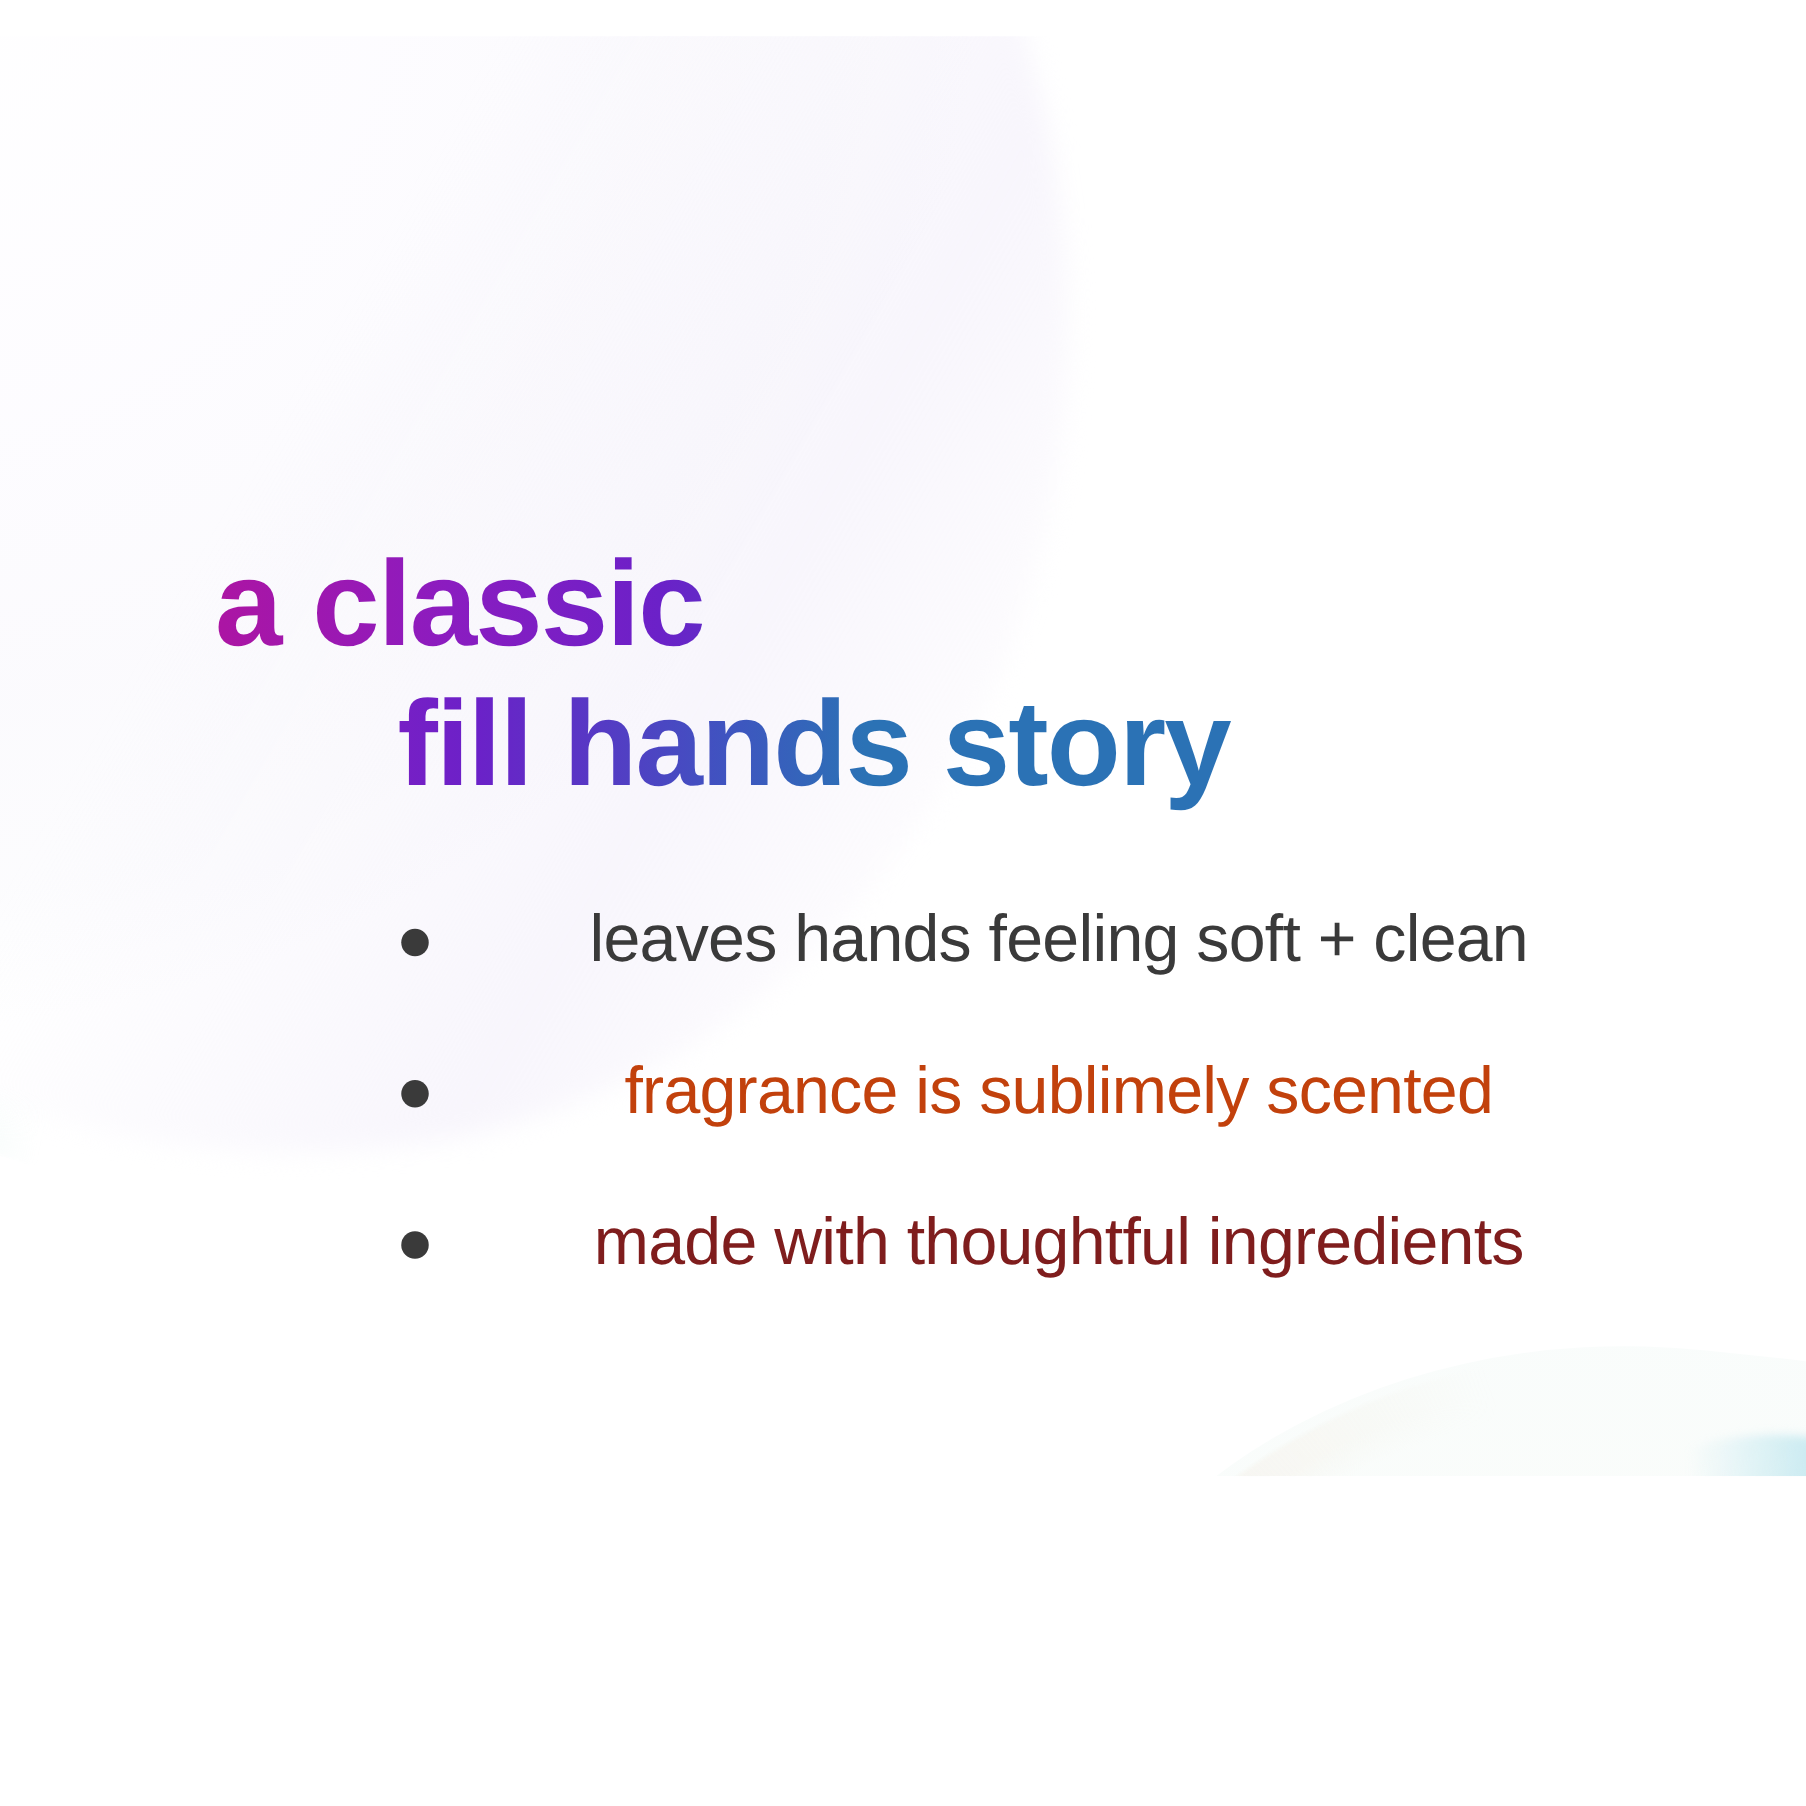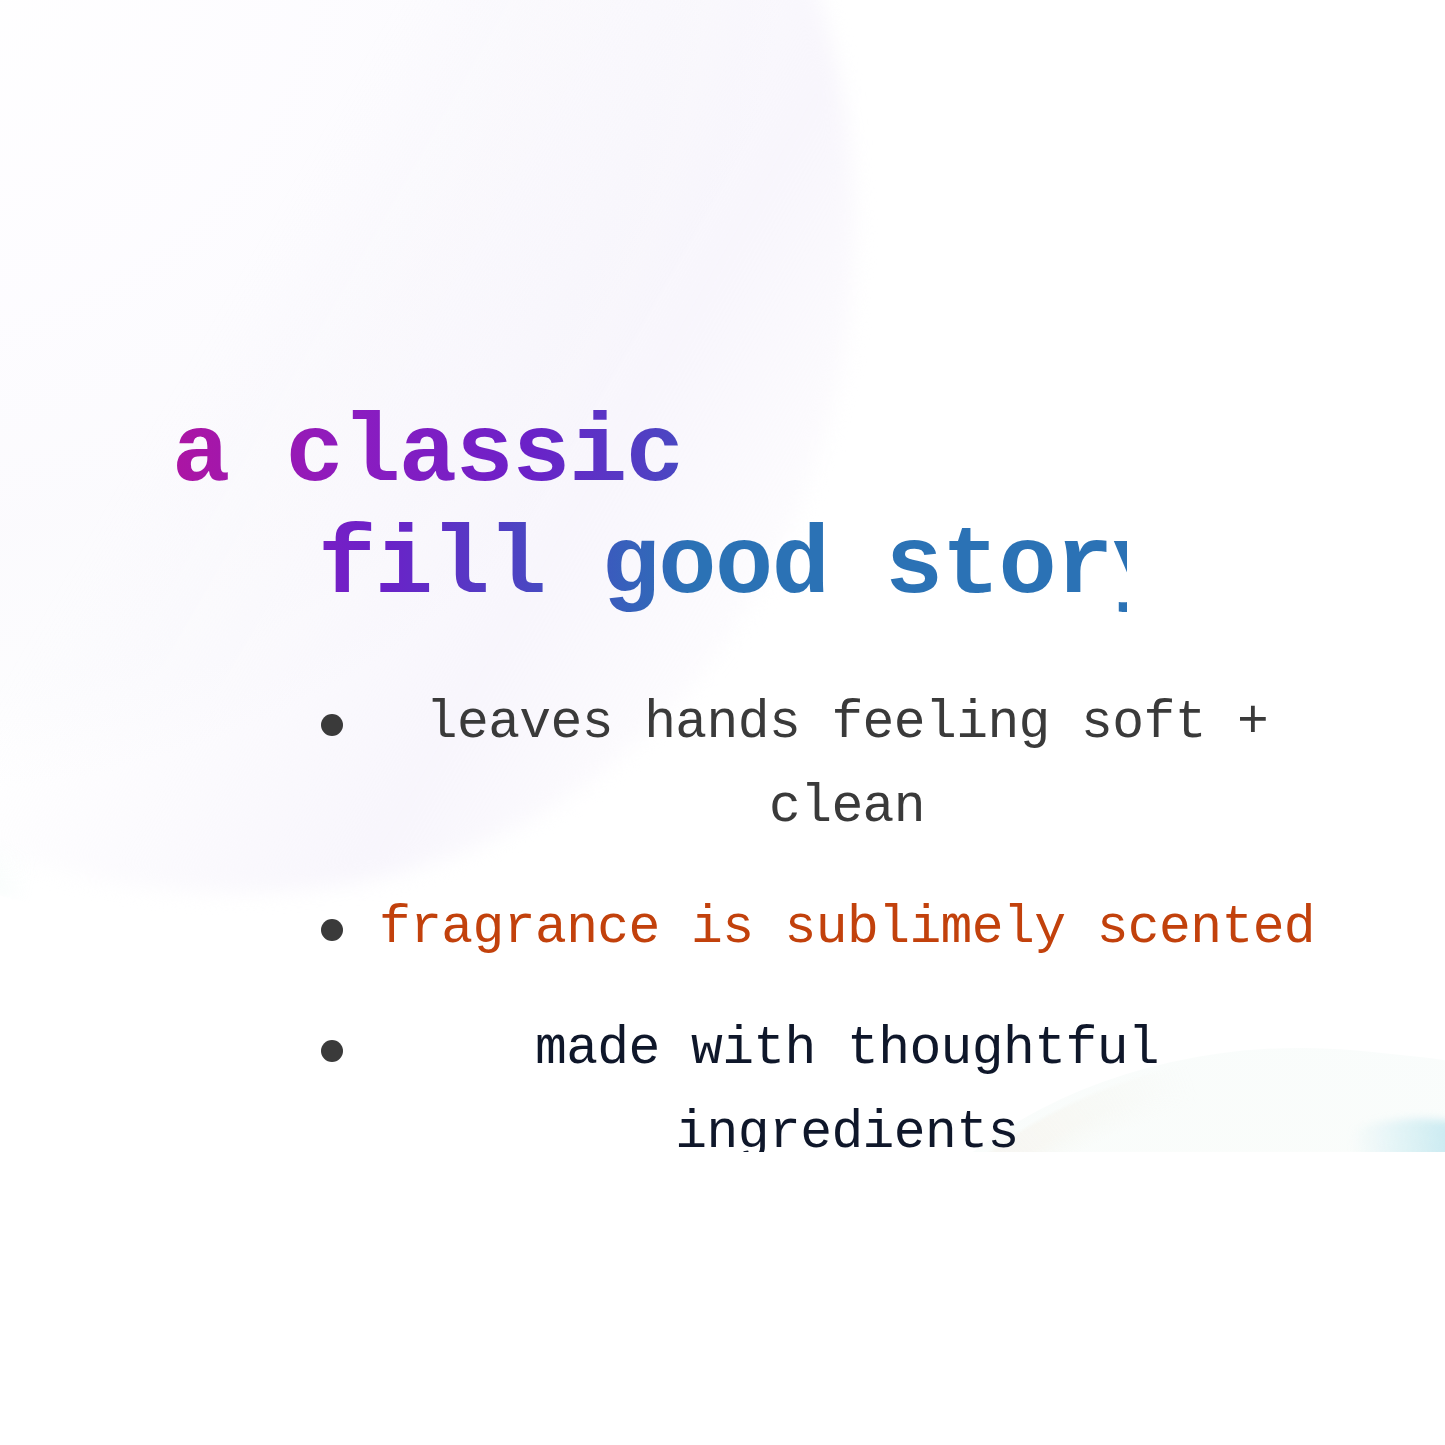--- a/index.html
+++ b/index.html
@@ -8,21 +8,22 @@
     padding: 0;
     background: #ffffff;
   }
 
   #canvas {
     position: relative;
     width: 1445px;
     height: 1152px;
     background: #ffffff;
     overflow: hidden;
-    font-family: Liberation Mono, monospace;
+    font-family: Liberation Sans, sans-serif;
+    margin-top: 29px;
     -webkit-font-smoothing: antialiased;
   }
 
   
   .bubble-layer {
     position: absolute;
     inset: 0;
     overflow: hidden;
     pointer-events: none;
   }
@@ -248,32 +249,32 @@
     <div class="bubble-tl-rim"></div>
     <div class="bubble-br"></div>
     <div class="bubble-br-rim"></div>
     <div class="bubble-br-streak"></div>
   </div>
 
   <div class="content">
 
     <h1 class="headline">
       <span class="hl-line hl-line-1" style="background-position: -172px 0px;">a classic</span>
-      <span class="hl-line hl-line-2" style="background-position: -318px 0px;">fill good story</span>
+      <span class="hl-line hl-line-2" style="background-position: -318px 0px;">fill hands story</span>
     </h1>
 
     <ul class="feature-list">
       <li class="feature-item" style="color: rgb(58, 58, 58);">
         <span class="feature-dot" style="background: rgb(58, 58, 58);"></span>
         <span class="feature-text">leaves hands feeling soft + clean</span>
       </li>
       <li class="feature-item" style="color: #c2410c;">
         <span class="feature-dot" style="background: rgb(58, 58, 58);"></span>
         <span class="feature-text">fragrance is sublimely scented</span>
       </li>
-      <li class="feature-item" style="color: #0f172a;">
+      <li class="feature-item" style="color: #7f1d1d;">
         <span class="feature-dot" style="background: rgb(58, 58, 58);"></span>
         <span class="feature-text">made with thoughtful ingredients</span>
       </li>
     </ul>
 
   </div>
 </div>
 
 </body></html>

